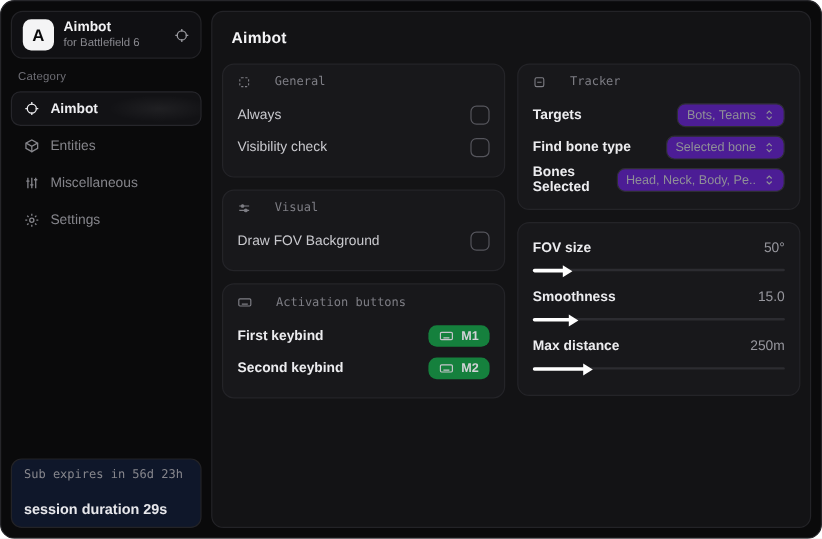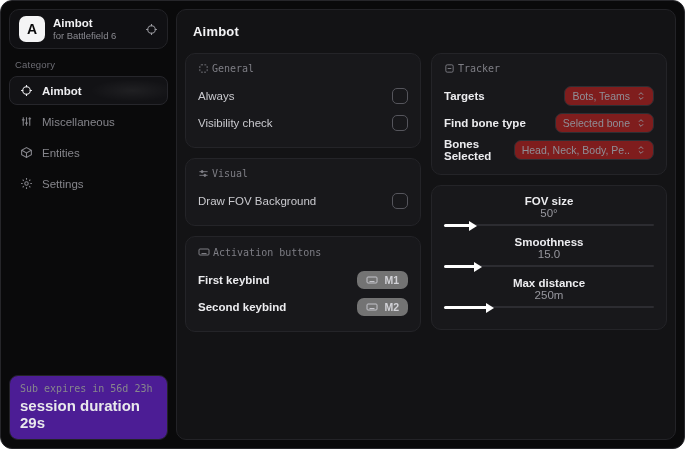--- a/index.html
+++ b/index.html
@@ -42,43 +42,43 @@
   .nav-item.active {
     border-color:#26262b; color:#ededf0; font-weight:bold;
     background:
       radial-gradient(60px 16px at 78% 50%, rgba(255,255,255,.06), transparent 70%),
       #121215;
   }
   .nav-item .ni { display:flex; color:inherit; }
 
   .sidebar-footer {
     position:absolute; left:8px; right:8px; bottom:8px;
-    border:1px solid #232327; border-radius:9px; background:#4c1d95;
+    border:1px solid #232327; border-radius:9px; background:#0f172a;
     padding:7px 10px 8px;
   }
   .sf-line1 { font-family:"DejaVu Sans Mono", monospace; font-size:10px; color:#87878d; }
-  .sf-line2 { font-size:15px; font-weight:bold; color:#e8e8ec; margin-top:3px; }
+  .sf-line2 { font-size:12px; font-weight:bold; color:#e8e8ec; margin-top:16px; }
 
   
   .main {
     position:absolute; left:175px; top:8px; right:8px; bottom:8px;
     background:#131315; border:1px solid #232327; border-radius:10px;
     padding:10px 8px 8px;
   }
   .page-title { font-size:13px; font-weight:bold; color:#f4f4f6; margin:4px 0 14px 8px; letter-spacing:.2px; }
 
   .columns { display:flex; gap:10px; }
   .col { display:flex; flex-direction:column; gap:10px; width:50%; }
 
   .card {
     background:#18181b; border:1px solid #242428; border-radius:10px;
     padding:9px 12px 11px;
   }
   .card-title {
-    display:flex; align-items:center; gap:3px;
+    display:flex; align-items:center; gap:20px;
     font-family:"DejaVu Sans Mono", monospace; font-size:10px; color:#7e7e85;
     margin-bottom:8px;
   }
   .card-title .ci { display:flex; color:#7e7e85; }
 
   .row {
     display:flex; align-items:center; justify-content:space-between;
     min-height:27px; gap:8px;
   }
   .row-label { font-size:11.5px; color:#c9c9ce; }
@@ -86,37 +86,37 @@
 
   .checkbox {
     width:16px; height:16px; border:1.5px solid #55555c; border-radius:5px;
     background:transparent; cursor:pointer; flex:0 0 auto;
   }
   .swatch { width:14px; height:14px; border-radius:4px; cursor:pointer; flex:0 0 auto; }
   .ctrl-group { display:flex; align-items:center; gap:8px; }
 
   .dropdown {
     display:flex; align-items:center; gap:6px;
-    background:#7f1d1d; border:1px solid #2e2e33; border-radius:7px;
+    background:#4c1d95; border:1px solid #2e2e33; border-radius:7px;
     padding:3px 7px; cursor:pointer; max-width:150px;
   }
   .dropdown .dd-text {
     font-size:10.5px; color:#8f8f97; white-space:nowrap; overflow:hidden; text-overflow:ellipsis;
   }
   .dropdown .dd-icon { display:flex; color:#8f8f97; flex:0 0 auto; }
 
   .keybind {
     display:flex; align-items:center; gap:6px;
-    background:#737373; border-radius:7px; padding:3px 9px; cursor:pointer;
+    background:#15803d; border-radius:7px; padding:3px 9px; cursor:pointer;
   }
   .keybind .kb-icon { display:flex; color:#c5c5cb; }
   .keybind .kb-text { font-size:10.5px; font-weight:bold; color:#d2d2d7; }
 
   .slider-row { margin-bottom:4px; }
-  .slider-head { display:flex; justify-content:space-between; align-items:center; min-height:24px;flex-direction:column; }
+  .slider-head { display:flex; justify-content:space-between; align-items:center; min-height:24px; }
   .slider-value { font-size:11.5px; color:#97979e; }
   .slider {
     position:relative; height:10px; margin:1px 0 6px; cursor:pointer;
   }
   .slider .track {
     position:absolute; left:0; right:0; top:4px; height:2px; background:#2c2c31; border-radius:2px;
   }
   .slider .fill {
     position:absolute; left:0; top:3.5px; height:3px; background:#ffffff; border-radius:2px;
   }
@@ -161,39 +161,39 @@
               <line x1="12" y1="18" x2="12" y2="22"></line>
               <line x1="2" y1="12" x2="6" y2="12"></line>
               <line x1="18" y1="12" x2="22" y2="12"></line>
             </svg>
         </span>
         <span>Aimbot</span>
       </div>
       <div class="nav-item">
         <span class="ni">
           <svg width="13" height="13" viewBox="0 0 24 24" fill="none" stroke="currentColor" stroke-width="2">
+              <path d="M21 16V8l-9-5-9 5v8l9 5 9-5z"></path>
+              <path d="M3.3 7.9 12 12.8l8.7-4.9"></path>
+              <line x1="12" y1="22" x2="12" y2="12.8"></line>
+            </svg>
+        </span>
+        <span>Entities</span>
+      </div>
+      <div class="nav-item">
+        <span class="ni">
+          <svg width="13" height="13" viewBox="0 0 24 24" fill="none" stroke="currentColor" stroke-width="2">
               <line x1="6" y1="4" x2="6" y2="20"></line>
               <line x1="12" y1="4" x2="12" y2="20"></line>
               <line x1="18" y1="4" x2="18" y2="20"></line>
               <line x1="3.5" y1="9" x2="8.5" y2="9"></line>
               <line x1="9.5" y1="15" x2="14.5" y2="15"></line>
               <line x1="15.5" y1="7" x2="20.5" y2="7"></line>
             </svg>
         </span>
         <span>Miscellaneous</span>
-      </div>
-      <div class="nav-item">
-        <span class="ni">
-          <svg width="13" height="13" viewBox="0 0 24 24" fill="none" stroke="currentColor" stroke-width="2">
-              <path d="M21 16V8l-9-5-9 5v8l9 5 9-5z"></path>
-              <path d="M3.3 7.9 12 12.8l8.7-4.9"></path>
-              <line x1="12" y1="22" x2="12" y2="12.8"></line>
-            </svg>
-        </span>
-        <span>Entities</span>
       </div>
       <div class="nav-item">
         <span class="ni">
           <svg width="13" height="13" viewBox="0 0 24 24" fill="none" stroke="currentColor" stroke-width="2">
               <circle cx="12" cy="12" r="3.2"></circle>
               <path d="M12 2v3M12 19v3M2 12h3M19 12h3M4.9 4.9l2.1 2.1M17 17l2.1 2.1M19.1 4.9 17 7M7 17l-2.1 2.1"></path>
             </svg>
         </span>
         <span>Settings</span>
       </div>

